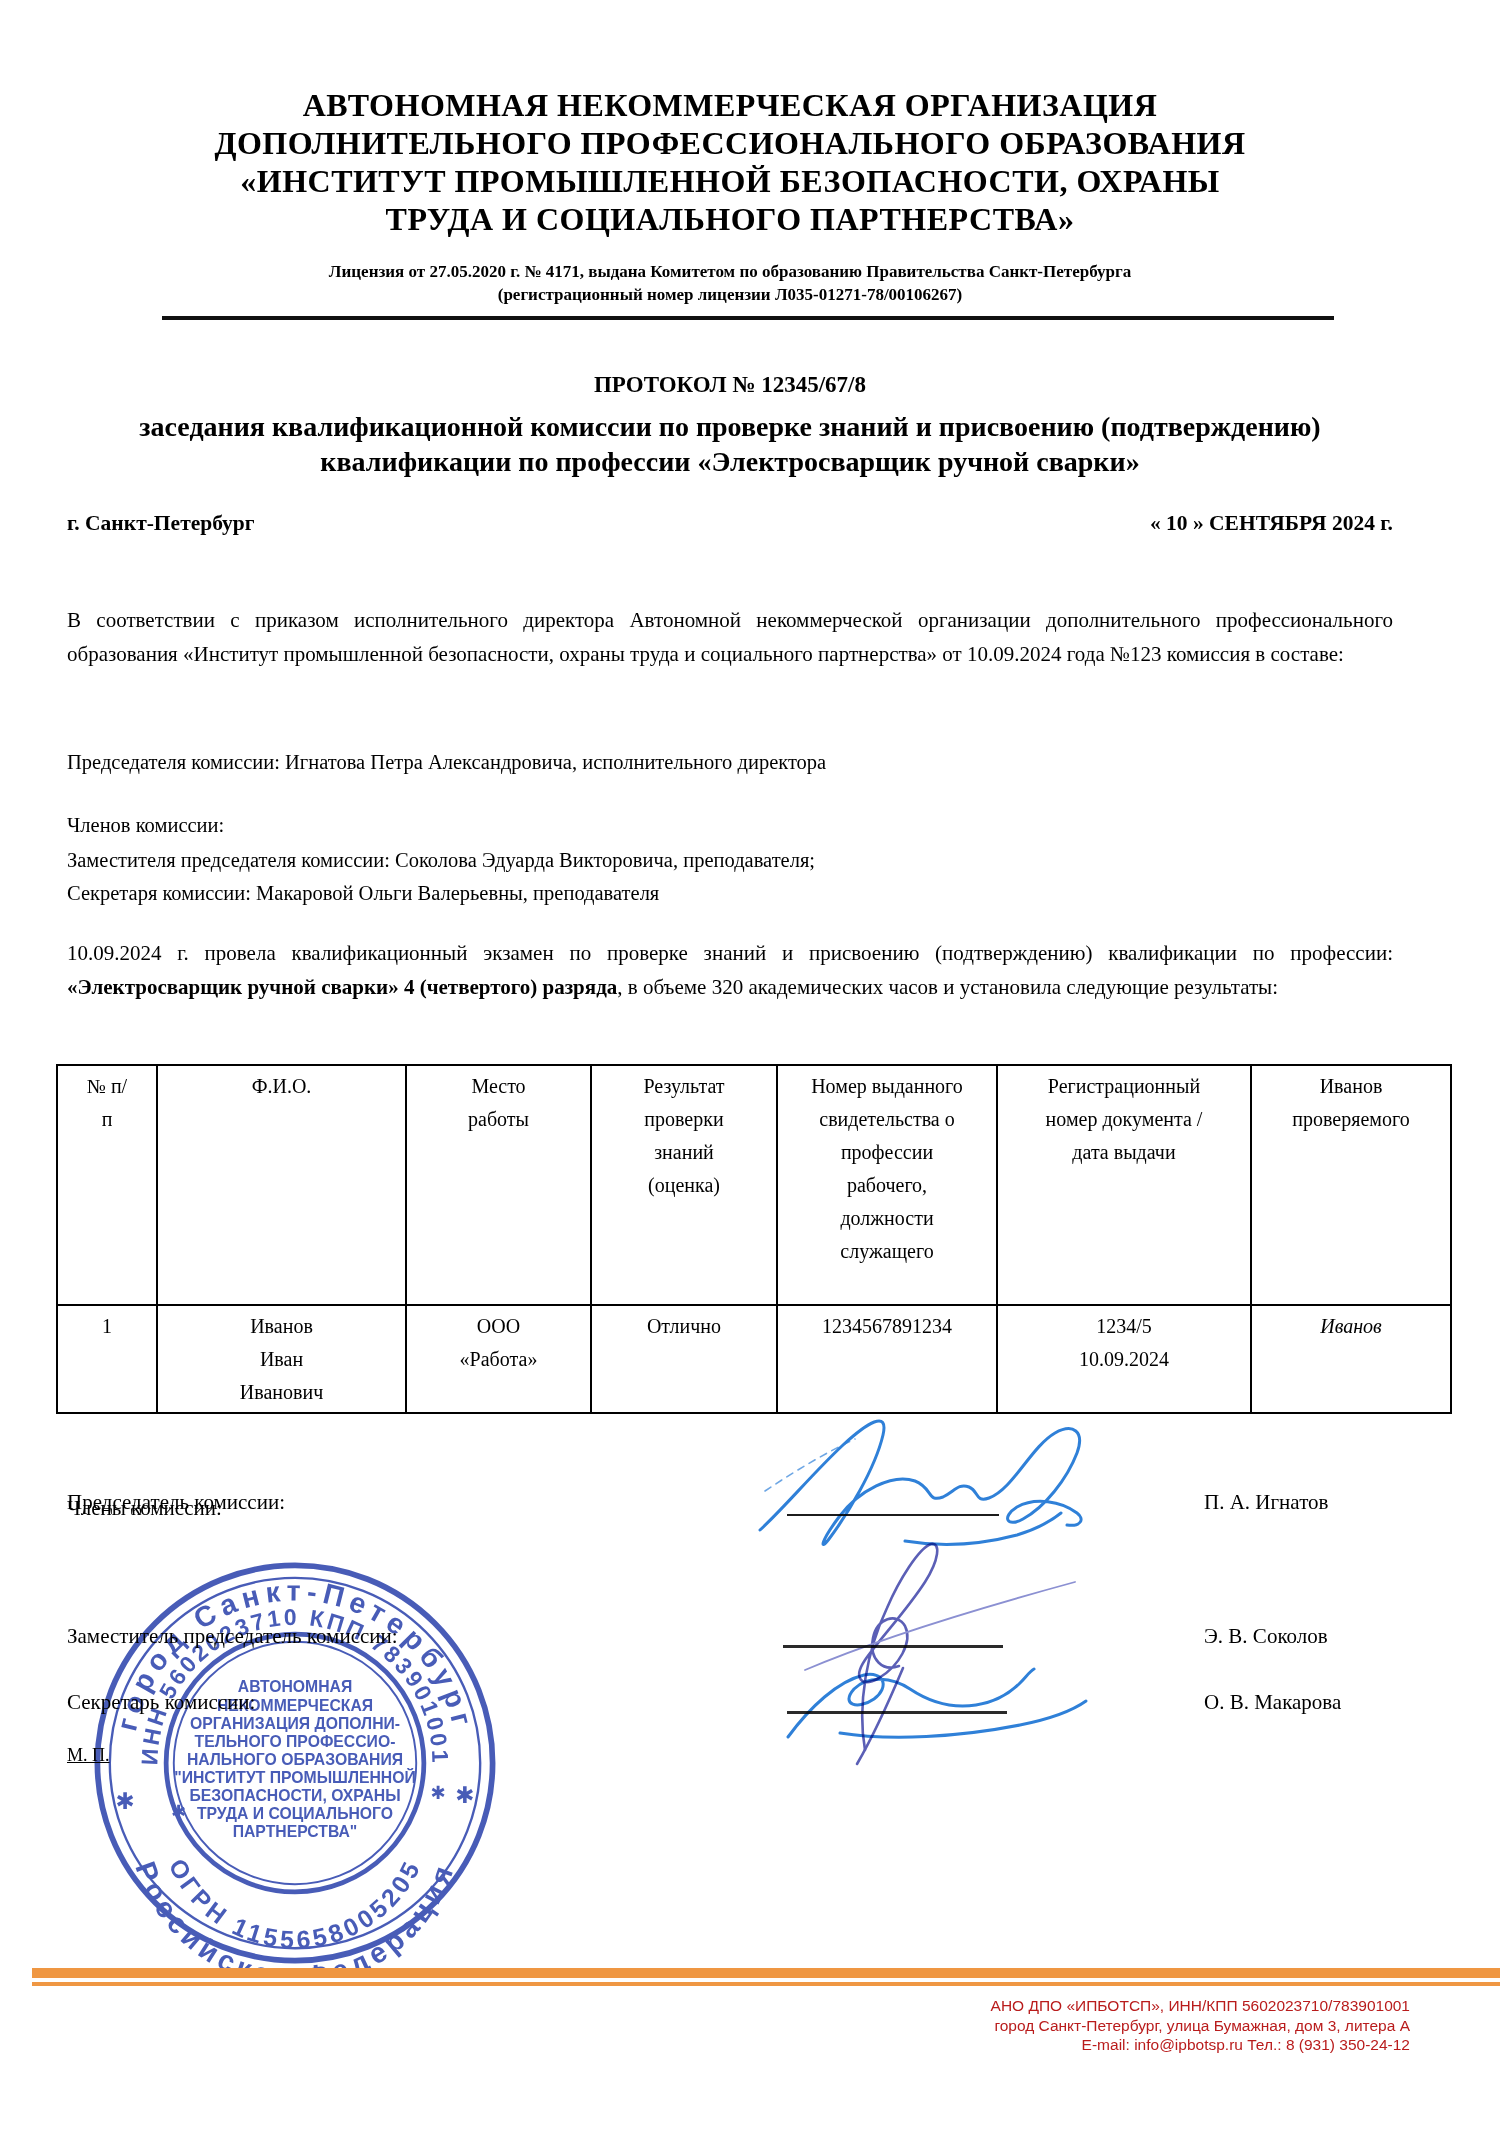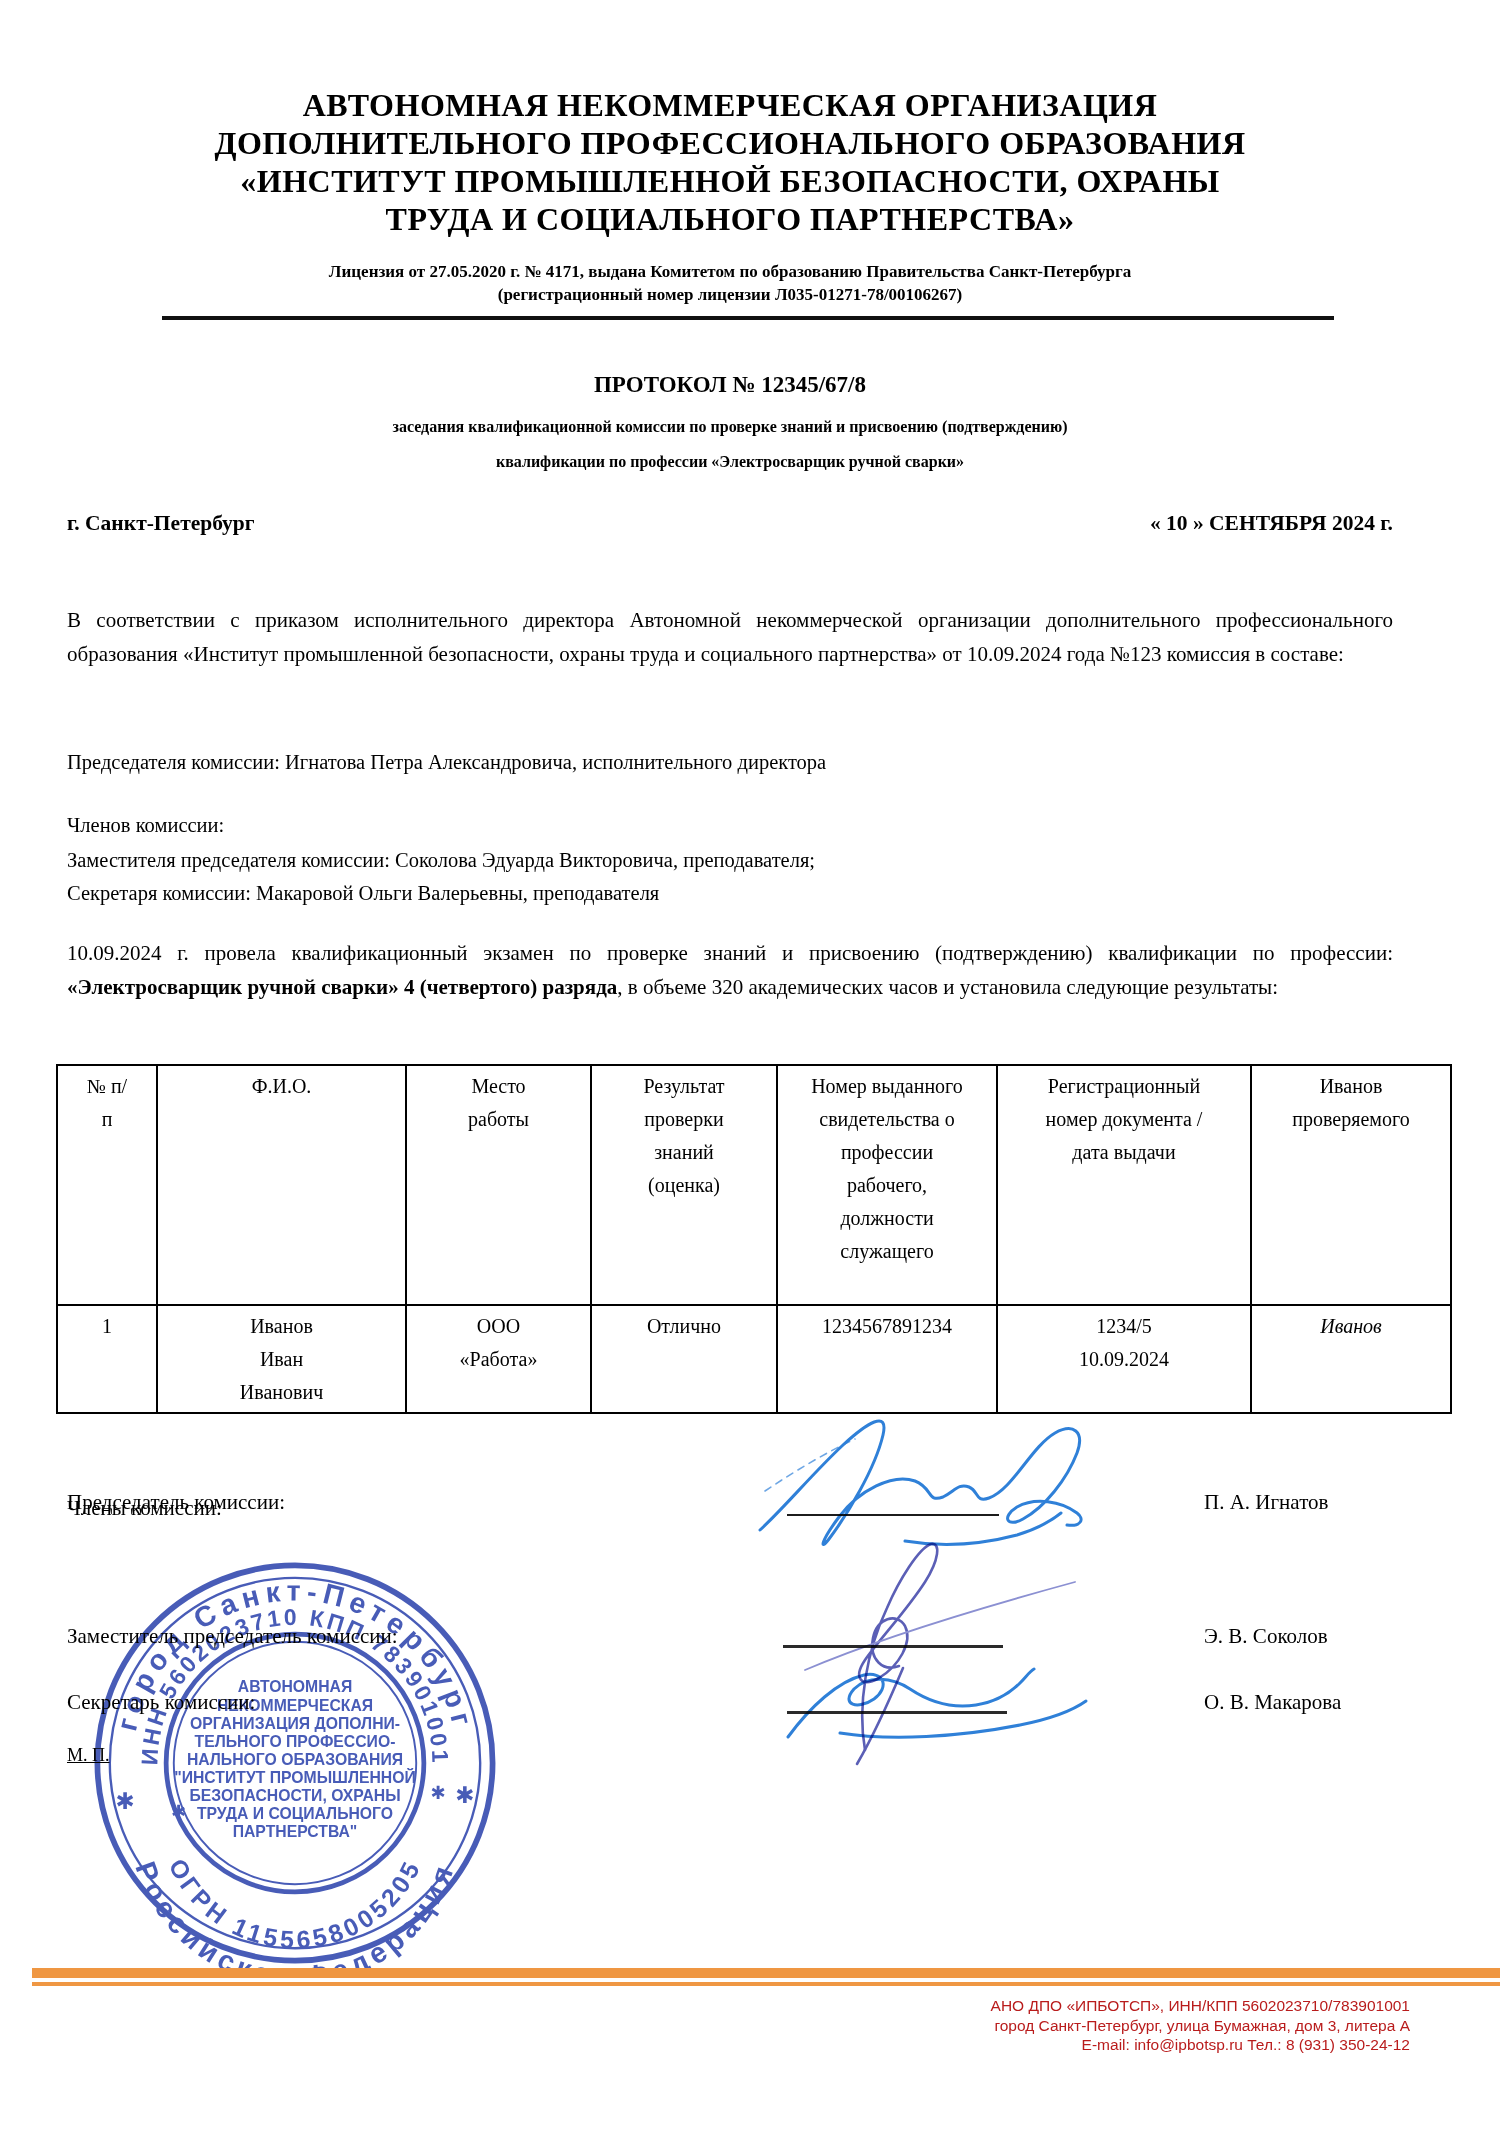--- a/index.html
+++ b/index.html
@@ -4,21 +4,21 @@
 <style>
   html,body{margin:0;padding:0;background:#ffffff;}
   .page{position:relative;width:1500px;height:2141px;background:#ffffff;overflow:hidden;
         font-family:"Liberation Serif",serif;color:#000;}
   .abs{position:absolute;}
   .centerblk{left:67px;width:1326px;text-align:center;}
   .org{top:86px;font-size:32px;font-weight:bold;line-height:38px;letter-spacing:.5px;font-family:Liberation Serif, serif;}
   .lic{top:260px;font-size:17px;font-weight:bold;line-height:23px;}
   .rule{top:316px;left:162px;width:1172px;height:4px;background:#111;}
   .title{top:372px;font-size:23px;font-weight:bold;}
-  .subtitle{top:409px;font-size:16px;font-weight:bold;line-height:35px;}
+  .subtitle{top:409px;font-size:28px;font-weight:bold;line-height:35px;}
   .cityrow{top:511px;left:67px;width:1326px;font-size:21.5px;font-weight:bold;}
   .city{float:left;}
   .date{float:right;}
   .para{left:67px;width:1326px;font-size:21px;line-height:34px;text-align:justify;}
   .line{left:67px;width:1326px;font-size:20.5px;line-height:34px;}
   .doc-table{position:absolute;top:1064px;left:56px;width:1352px;border-collapse:collapse;table-layout:fixed;}
   .doc-table th,.doc-table td{border:2px solid #000;font-size:20px;line-height:33px;
         font-weight:normal;vertical-align:top;padding:4px 2px 2px 2px;text-align:center;}
   .thin{margin:0 auto;}
   .w1{width:42px;} .w3{width:84px;} .w4{width:112px;} .w5{width:152px;} .w6{width:176px;} .w7{width:162px;}

